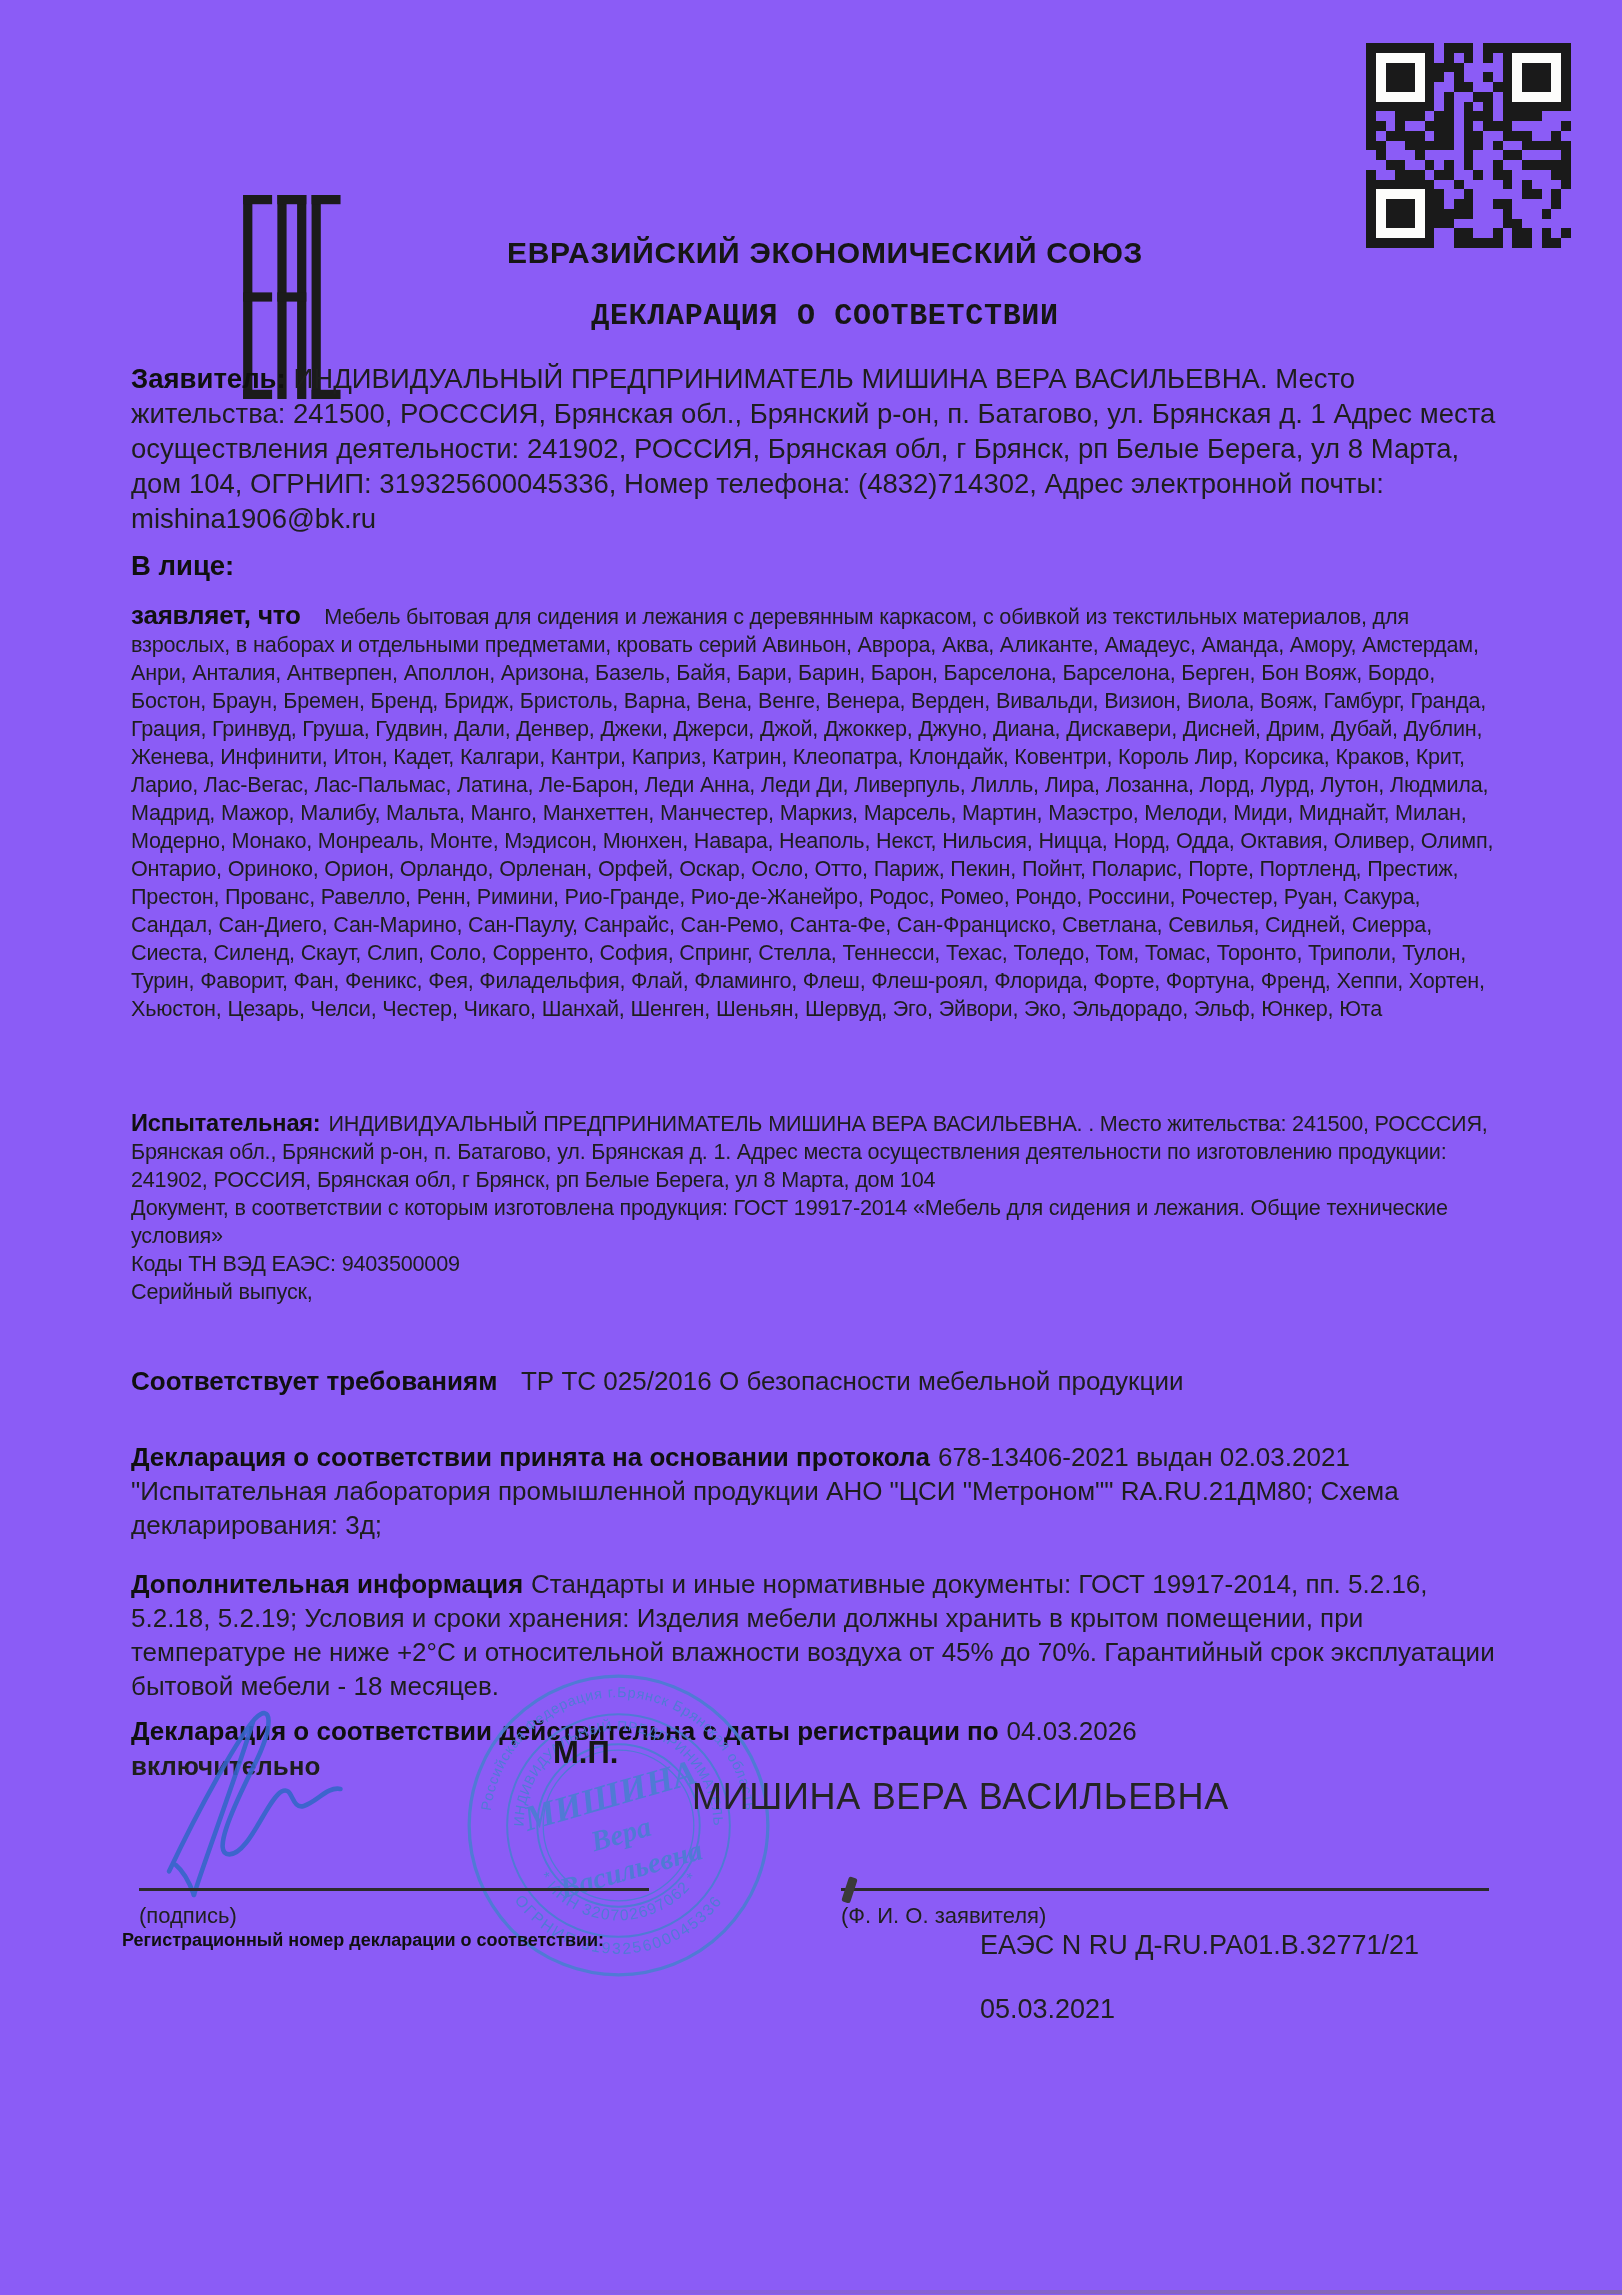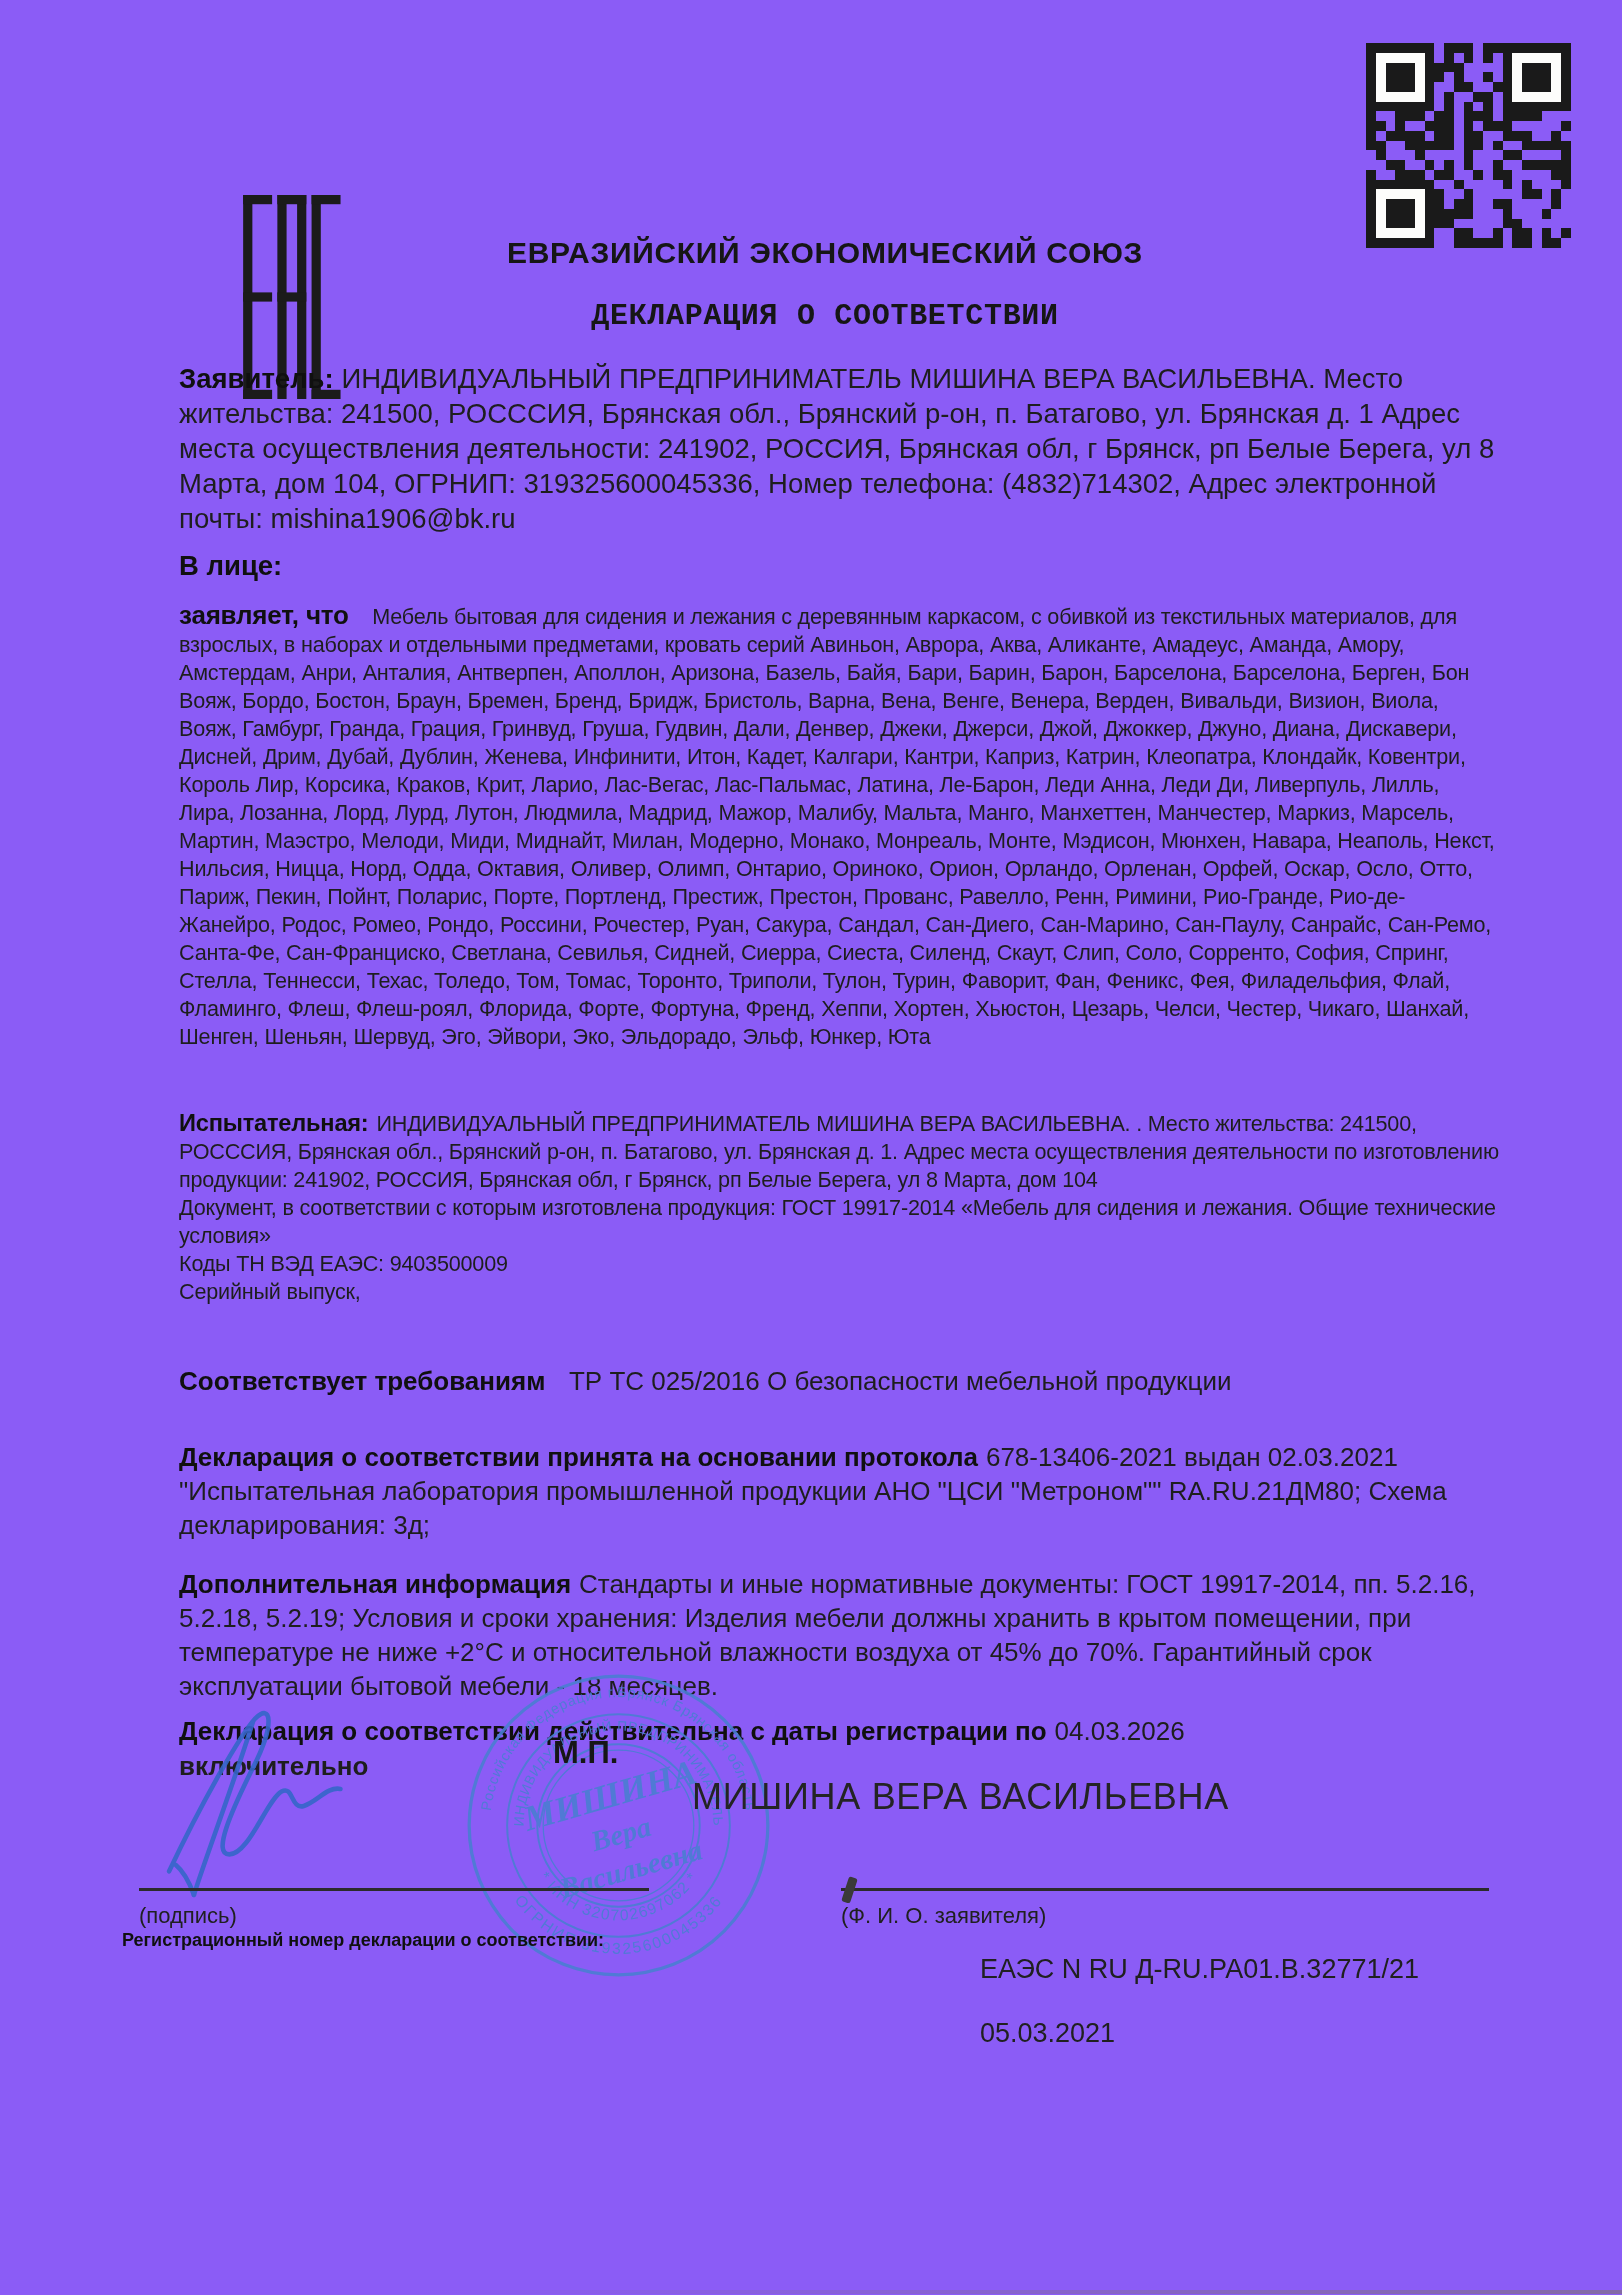--- a/index.html
+++ b/index.html
@@ -16,21 +16,21 @@
   .abs { position: absolute; }
 
   
   .eac-logo { left: 236px; top: 195px; width: 113px; height: 204px; }
   .titles { left: 308px; right: 281px; top: 236px; text-align: center; }
   .title-line { font-weight: bold; font-size: 30px; letter-spacing: 0.7px; color:#161616; }
   .title-line.second { margin-top: 29px; font-family: Liberation Mono, monospace; }
   .qr { right: 52px; top: 43px; width: 205px; height: 205px; }
 
   
-  .sec { left: 131px; right: 123px; margin-left: 48px; }
+  .sec { left: 131px; right: 123px; }
   .t-big  { font-size: 27.5px; line-height: 35px; }
   .t-med  { font-size: 26px; line-height: 34px; }
   .t-sml  { font-size: 21.6px; line-height: 28px; letter-spacing: -0.2px; }
   .sec p { margin: 0; }
   b.runin { margin-right: 7.9px; color:#101010; }
   b.runin.wide { margin-right: 23.6px; }
   .inperson { font-weight: bold; font-size: 27.5px; color:#101010; }
   .validity-suffix { display:block; font-weight: bold; margin-top: 1.3px; }
 
   
@@ -41,21 +41,21 @@
   .sig-line { top: 1888px; height: 3.3px; background: #2b2b2b; }
   .sig-line.left { left: 139px; width: 510px; }
   .sig-line.right { left: 841px; width: 648px; }
   .ink-tick { left: 845px; top: 1877px; width: 9.2px; height: 26px; background:#3a3a3a; transform: rotate(18deg); border-radius: 2.6px; }
   .caption { top: 1903px; font-size: 22px; color:#202020; }
   .caption.sign { left: 139px; width: 419px; }
   .caption.name { left: 841px; width: 471px; }
 
   
   .reg-label { left: 122px; font-size: 18px; font-weight: bold; color:#101010; }
-  .reg-value { left: 980px; font-size: 27px; color:#202020;margin-top:24px; }
+  .reg-value { left: 980px; font-size: 27px; color:#202020; }
   .row1 { top: 1930px; }
   .row2 { top: 1994px; }
 
   .scan-edge {
     position: absolute; bottom: 1.3px; left: 393px; right: 0; height: 3.9px;
     background: linear-gradient(to right, rgba(125,118,100,0), rgba(125,118,100,0.55));
   }
   svg text { font-family: "Liberation Sans", sans-serif; }
   .stamp-center text { font-family: "Liberation Serif", serif; }
 </style>

